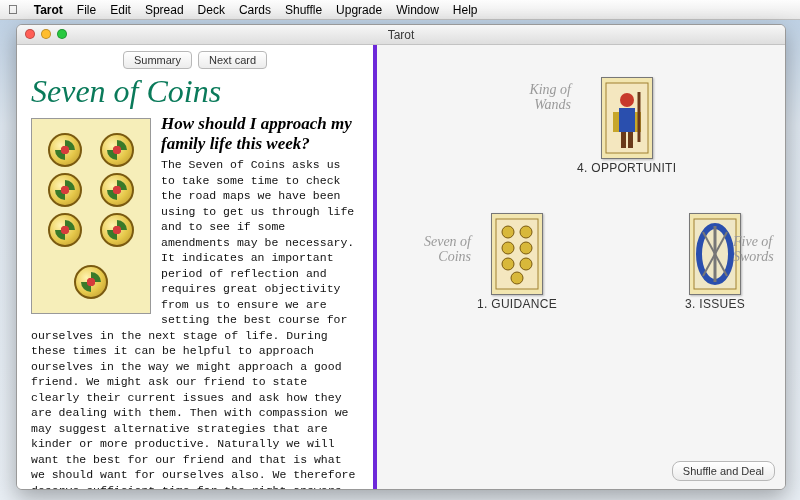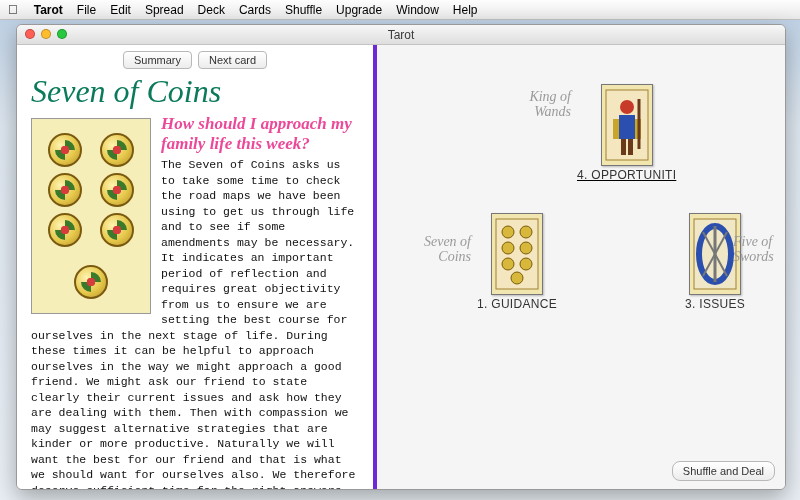--- a/index.html
+++ b/index.html
@@ -20,21 +20,21 @@
   .dot.red { background: #ff5f57; } .dot.yellow { background: #ffbd2e; } .dot.green { background: #28c940; }
 
   .content { display: flex; height: calc(100% - 20px); }
 
   
   .left { width: 360px; background: #fff; border-right: 4px solid #6d28d9; position: relative; display: flex; flex-direction: column; }
   .toolbar { display: flex; gap: 6px; justify-content: center; padding: 6px 0 4px; }
   .pillbtn { font-size: 11px; padding: 2px 10px; border: 1px solid #b8b8b8; border-radius: 4px; background: linear-gradient(#ffffff,#ececec); color: #333; cursor: pointer; }
   .left-body { flex: 1; overflow: hidden; padding: 0 12px 6px 14px; }
   .card-title { font-family: "Brush Script MT","Snell Roundhand","Apple Chancery",cursive; font-size: 32px; font-style: italic; color: #0a7a5a; margin: 0 0 4px 0; }
-  .question { font-family: Georgia,"Times New Roman",serif; font-style: italic; font-weight: bold; color: #ec4899; font-size: 17px; line-height: 1.15; margin-bottom: 4px; }
+  .question { font-family: Georgia,"Times New Roman",serif; font-style: italic; font-weight: bold; color: #000000; font-size: 17px; line-height: 1.15; margin-bottom: 4px; }
   .para { font-family: Liberation Mono, monospace; font-size: 11.5px; line-height: 1.35; color: #111; text-align: left; }
   .float-card { float: left; width: 120px; height: 196px; margin: 4px 10px 2px 0; border: 1px solid #999; background: #f6eeb9; display: flex; flex-direction: column; align-items: center; justify-content: space-around; padding: 6px 4px; }
   .coins-grid { display: grid; grid-template-columns: 34px 34px; grid-template-rows: 34px 34px 34px; gap: 6px 18px; justify-content: center; }
   .coin { width: 34px; height: 34px; border-radius: 50%; background: radial-gradient(circle at 35% 35%, #fff3b0, #e6c84a 55%, #b8932a); border: 2px solid #7a5a10; position: relative; }
   .coin::after { content:""; position:absolute; inset:5px; border-radius:50%; background: radial-gradient(circle,#d63c3c 0 30%, transparent 31%), conic-gradient(#3a7a2a 0 25%, transparent 0 50%,#3a7a2a 0 75%, transparent 0); }
 
   
   .right { flex: 1; position: relative; background: #f5f5f5; }
   .spread-card { position: absolute; text-align: center; }
   .spread-card .mini { width: 52px; height: 82px; border: 1px solid #777; background: #f2e6b0; margin: 0 auto; box-shadow: 1px 1px 2px rgba(0,0,0,0.25); display:flex; align-items:center; justify-content:center; }
@@ -98,21 +98,21 @@
 
         <div class="question">How should I approach my family life this week?</div>
         <div class="para">The Seven of Coins asks us to take some time to check the road maps we have been using to get us through life and to see if some amendments may be necessary. It indicates an important period of reflection and requires great objectivity from us to ensure we are setting the best course for ourselves in the next stage of life. During these times it can be helpful to approach ourselves in the way we might approach a good friend. We might ask our friend to state clearly their current issues and ask how they are dealing with them. Then with compassion we may suggest alternative strategies that are kinder or more productive. Naturally we will want the best for our friend and that is what we should want for ourselves also. We therefore deserve sufficient time for the right answers to our questions to come to us. We must remember, however, that often the wisest voice within us is also the quietest so you may want to seek out environments which provide you with a calm and peaceful atmosphere at this time. All you need then is to be patient and trusting and to accept the quiet voice when it comes.</div>
         <div class="cut"></div>
 
       </div>
     </div>
 
     <div class="right">
 
-      <div class="spread-card" style="left:200px; top:39px;text-decoration:underline;">
+      <div class="spread-card" style="left:200px; top:32px;">
         <div class="name" style="left:-76px; top:6px;">King of Wands</div>
         <div class="mini">
           <svg viewBox="0 0 44 72">
               <rect x="1" y="1" width="42" height="70" fill="#f4e7bf" stroke="#a08030"></rect>
               <circle cx="22" cy="18" r="7" fill="#c73a2a"></circle>
               <rect x="14" y="26" width="16" height="24" fill="#2a4fae"></rect>
               <rect x="8" y="30" width="6" height="20" fill="#c7a62a"></rect>
               <rect x="30" y="30" width="6" height="20" fill="#c7a62a"></rect>
               <rect x="16" y="50" width="5" height="16" fill="#6a3a1a"></rect>
               <rect x="23" y="50" width="5" height="16" fill="#6a3a1a"></rect>

